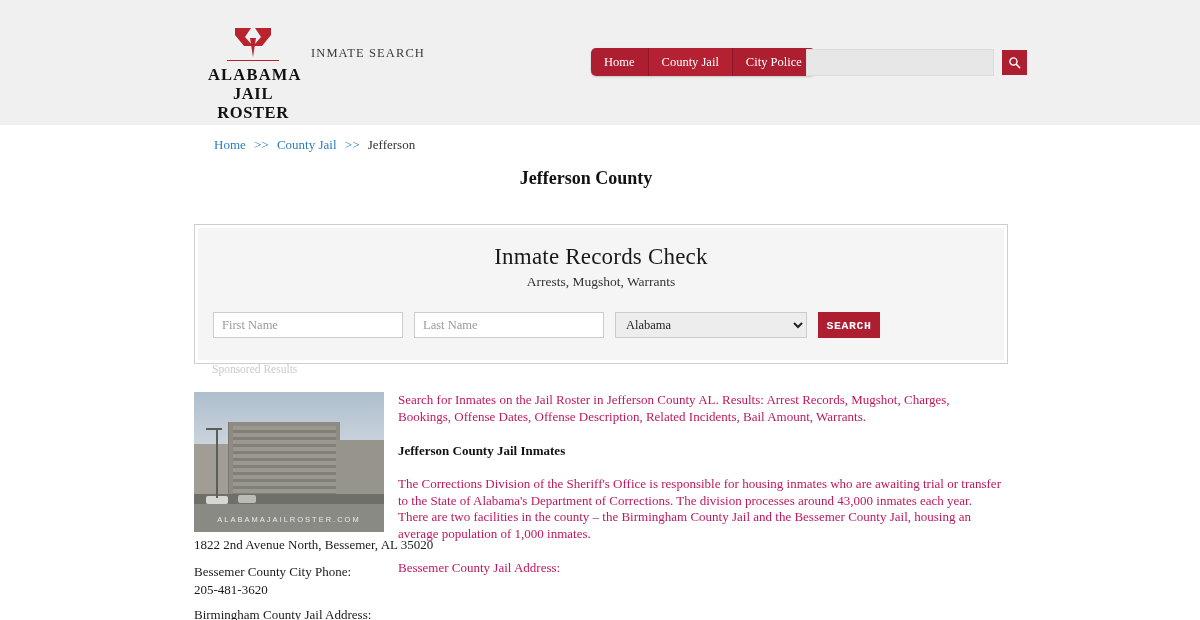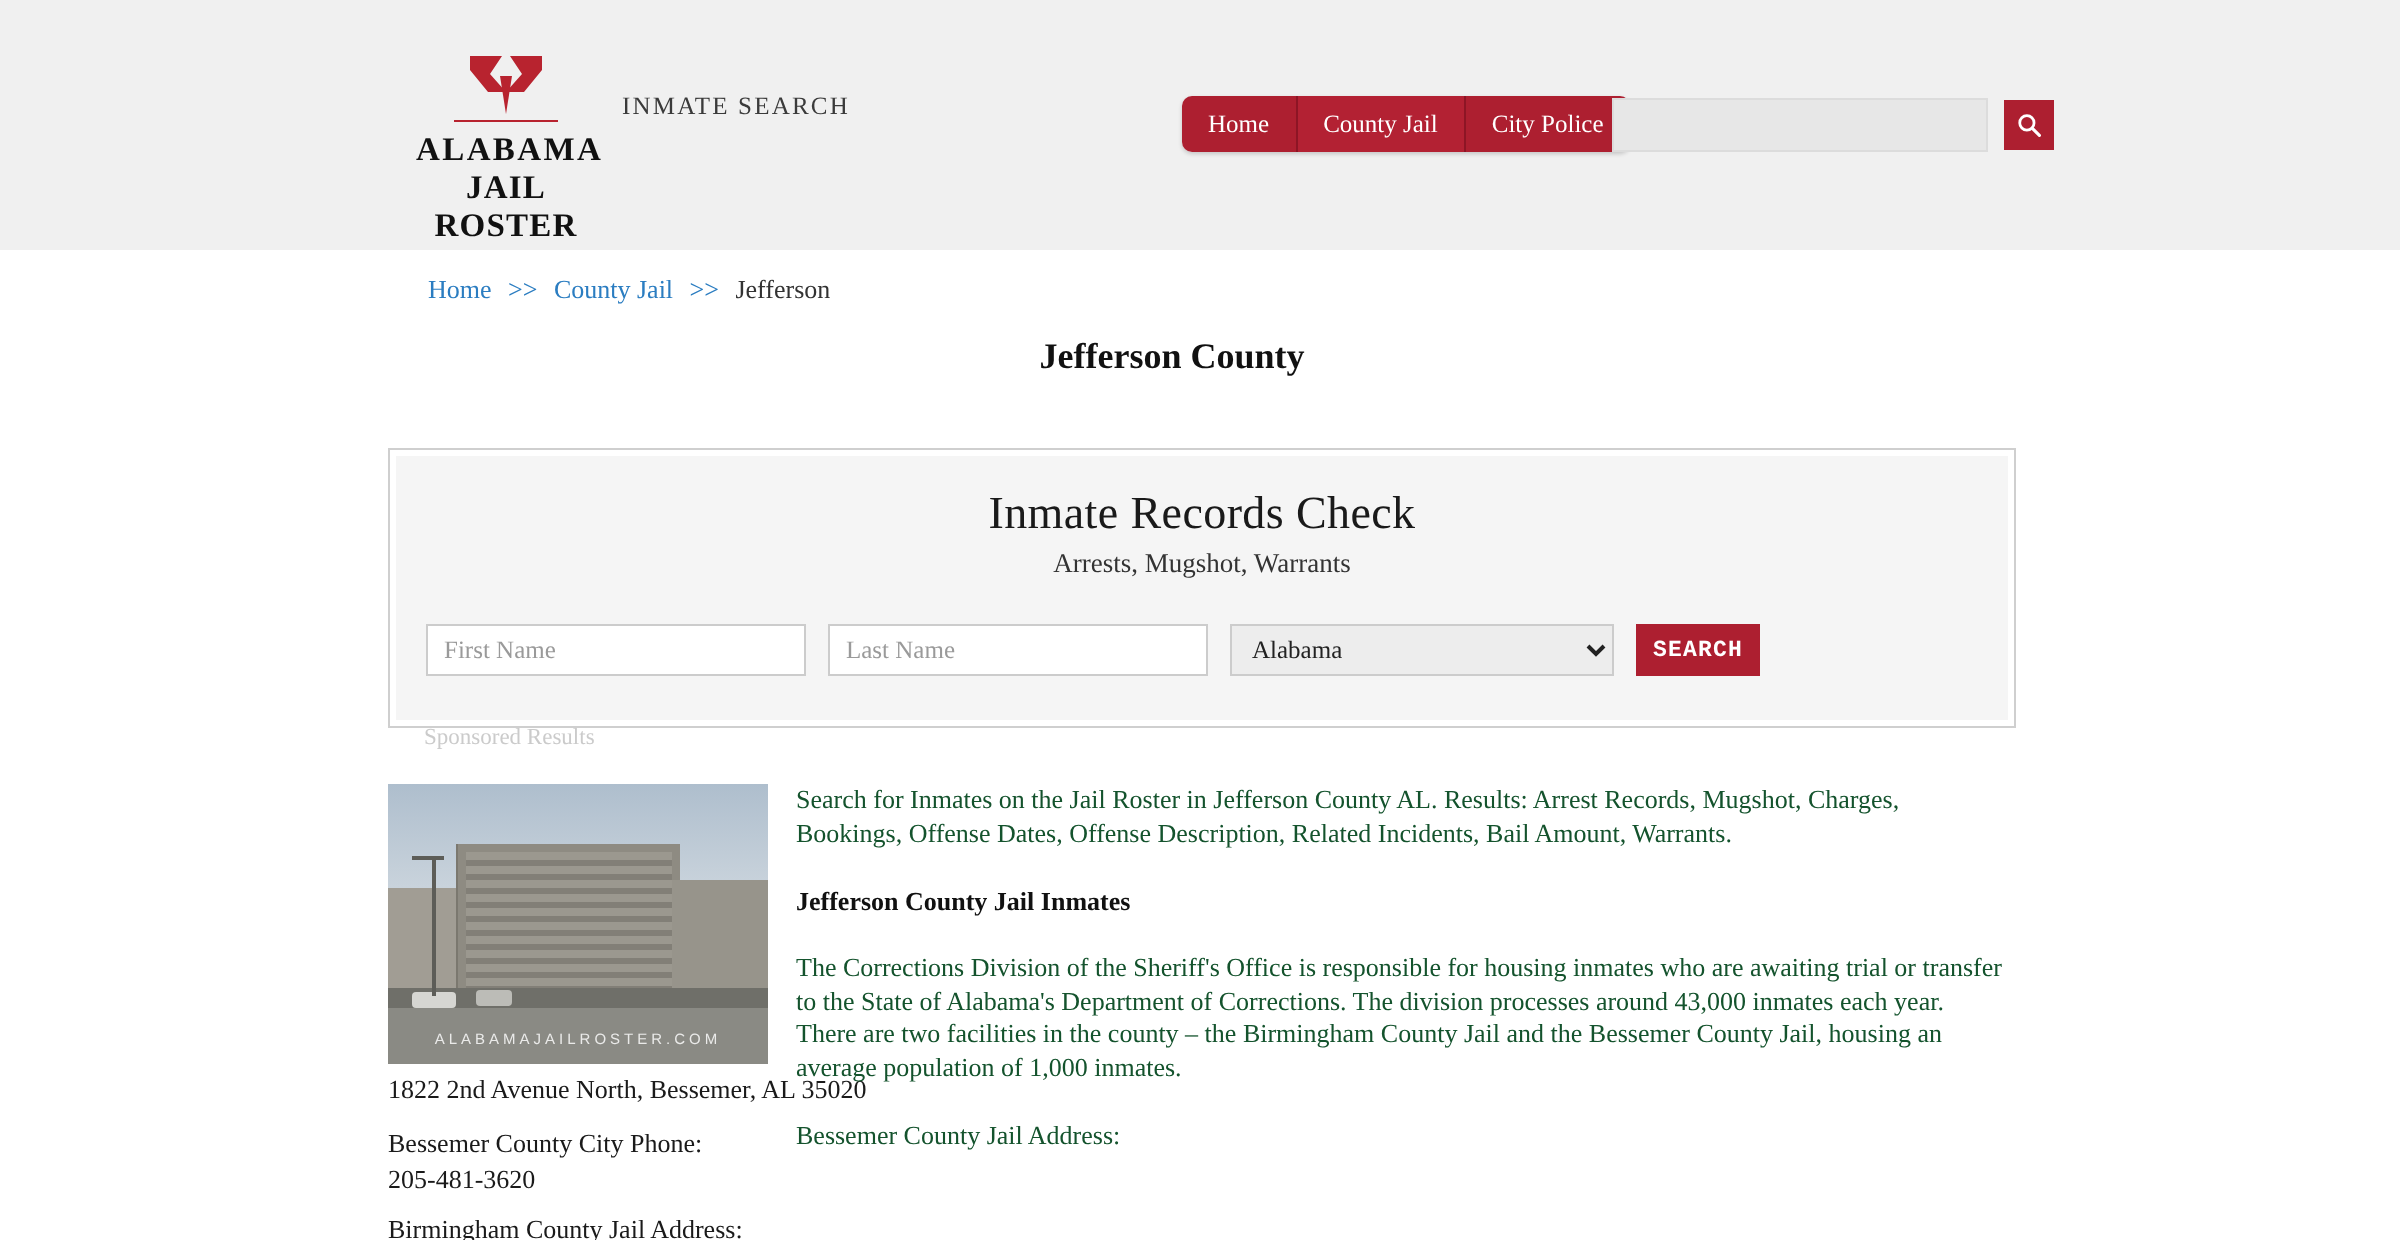--- a/index.html
+++ b/index.html
@@ -303,21 +303,21 @@
   .right-col {
     position: absolute;
     left: 398px;
     top: 0;
     width: 606px;
   }
   .rc-p {
     font-family: "Liberation Serif", serif;
     font-size: 13px;
     line-height: 16.5px;
-    color: #14532d;
+    color: #be185d;
     margin: 0 0 18px 0;
   }
   .rc-h {
     font-family: "Liberation Serif", serif;
     font-size: 13px;
     font-weight: bold;
     color: #111;
     margin: 0 0 17px 0;
   }
 </style>

